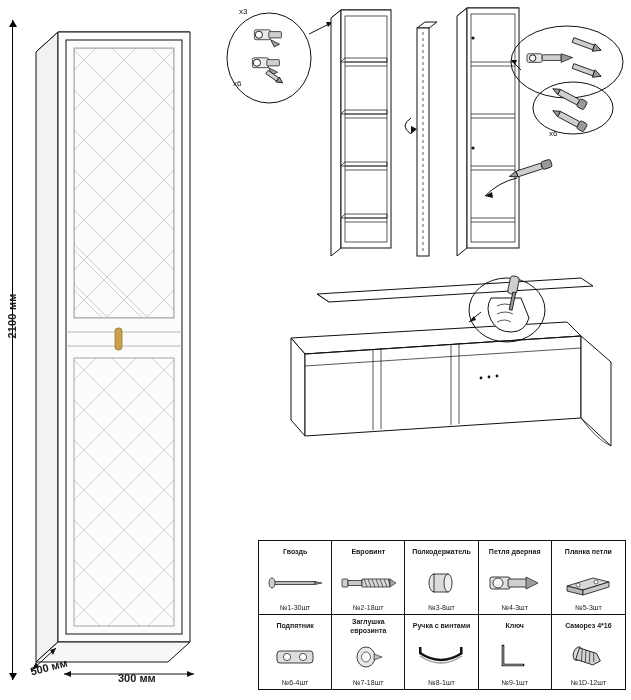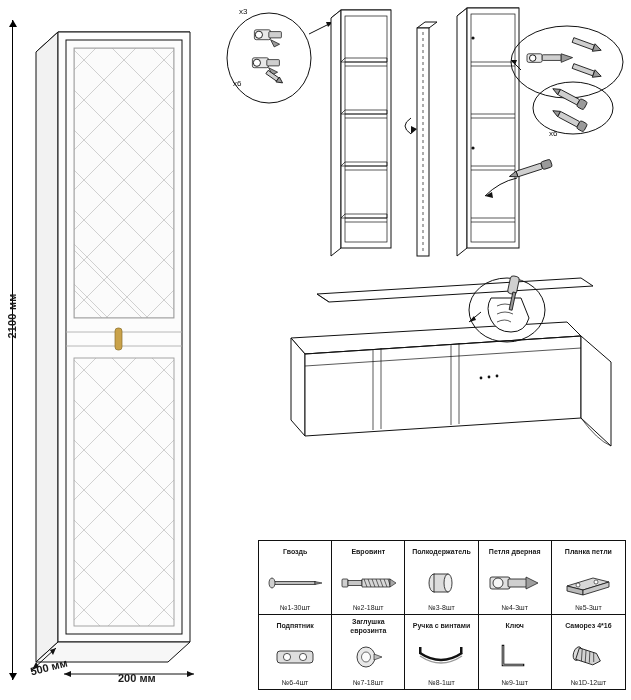--- a/index.html
+++ b/index.html
@@ -183,21 +183,21 @@
       <line x1="14" y1="660" x2="38" y2="638" stroke="#111" stroke-width="1"></line>
       <polygon points="14,660 21,657 18,652" fill="#111"></polygon>
       <polygon points="38,638 32,640 35,645" fill="#111"></polygon>
 
       <line x1="46" y1="664" x2="176" y2="664" stroke="#111" stroke-width="1"></line>
       <polygon points="46,664 53,661 53,667" fill="#111"></polygon>
       <polygon points="176,664 169,661 169,667" fill="#111"></polygon>
     </svg>
 
     <div class="dim-h-label lbl-500">500 мм</div>
-    <div class="dim-h-label lbl-300">200 мм</div>
+    <div class="dim-h-label lbl-300">300 мм</div>
   </div>
 
   <div class="asm">
     <svg width="426" height="540" viewBox="0 0 426 540">
 
       <g>
         <ellipse cx="48" cy="58" rx="42" ry="45" class="st"></ellipse>
 
         <g transform="translate(28,28) scale(.9)">
           <rect x="6" y="2" width="18" height="11" rx="2" class="fill-lg"></rect>

